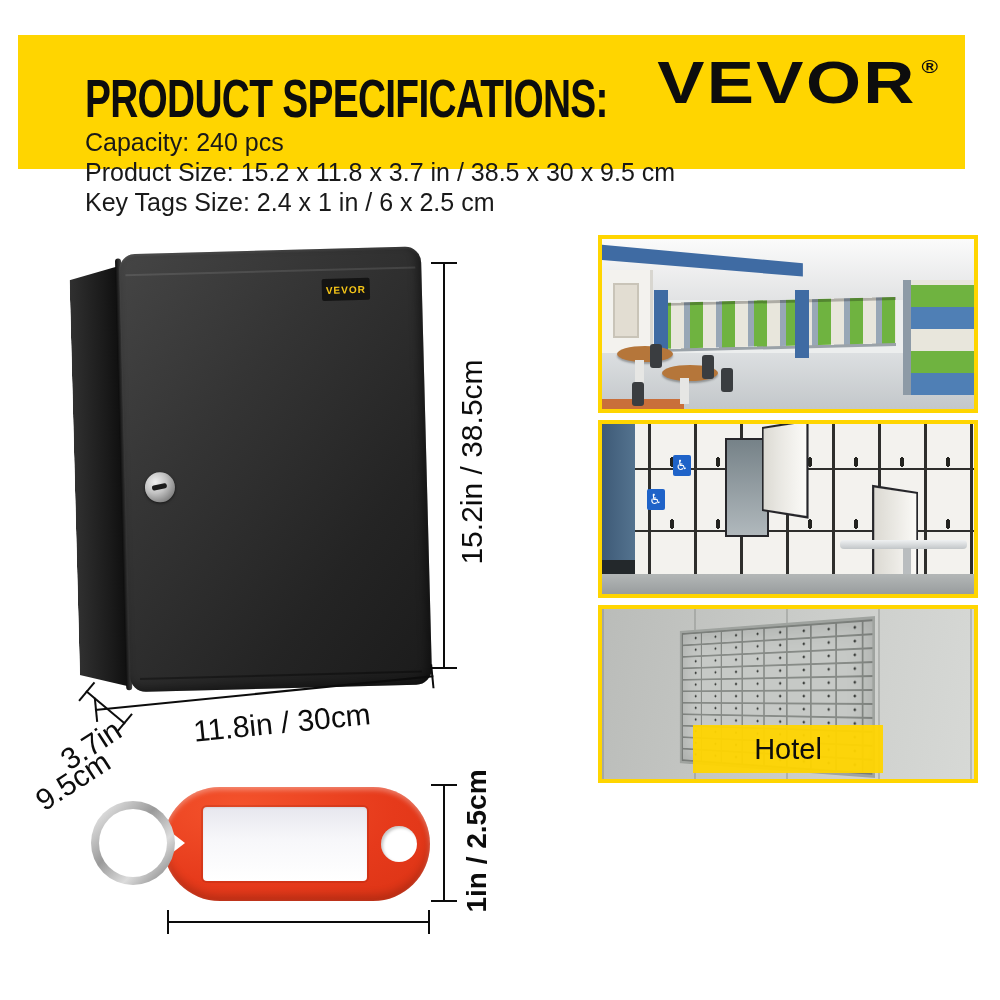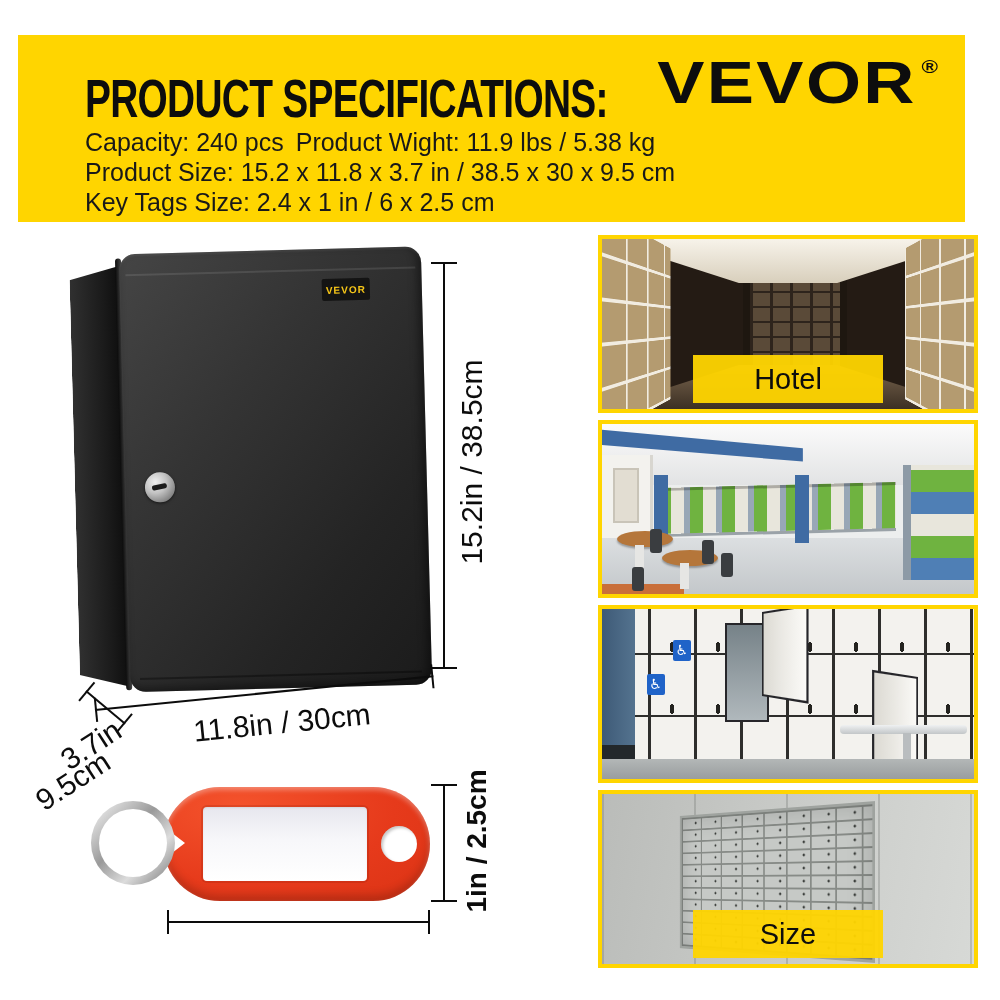--- a/index.html
+++ b/index.html
@@ -1,28 +1,28 @@
 <!DOCTYPE html>
 <html><head>
 <meta charset="utf-8">
 <style>
   html,body{margin:0;padding:0;background:#ffffff;}
   #stage{position:relative;width:1000px;height:1000px;background:#ffffff;overflow:hidden;
          font-family:"Liberation Sans","DejaVu Sans",sans-serif;color:#111;}
   .abs{position:absolute;}
 
   
-  .banner{left:18px;top:35px;width:947px;height:187px;background:#FFD500;}
+  .banner{left:18px;top:35px;width:947px;height:134px;background:#FFD500;}
   .banner-title{left:67px;top:36px;font-size:54px;font-weight:800;letter-spacing:-1px;
                 transform:scaleX(0.72);transform-origin:left top;white-space:nowrap;line-height:1;color:#0d0d0d;}
   .banner-logo{top:18px;right:27px;font-size:60px;font-weight:900;letter-spacing:2px;line-height:1;
                transform:scaleX(1.18);transform-origin:right top;white-space:nowrap;color:#0d0d0d;}
   .banner-logo .reg{font-size:19px;font-weight:700;position:relative;top:-30px;margin-left:4px;letter-spacing:0;}
   .banner-specs{left:67px;top:92px;font-size:25px;line-height:30px;color:#191919;white-space:nowrap;}
-  .spec-row{display:flex;gap:12px;}
+  .spec-row{display:flex;gap:36px;}
 
   
   .cabinet-group{left:78px;top:250px;width:356px;height:446px;transform:rotate(-1.5deg);transform-origin:60px 430px;}
   .cab-side{left:2px;top:16px;width:48px;height:420px;background:linear-gradient(90deg,#303030,#1a1a1a 70%,#0f0f0f);
             clip-path:polygon(0 3%,100% 0,100% 100%,0 97%);}
   .cab-seam{left:48px;top:8px;width:6px;height:432px;border-radius:3px;background:linear-gradient(90deg,#0c0c0c,#454545);}
   .cab-front{left:52px;top:4px;width:302px;height:438px;border-radius:16px;
              background:linear-gradient(128deg,#454545 0%,#343434 35%,#242424 72%,#1b1b1b 100%);
              box-shadow:inset 0 2px 2px rgba(255,255,255,.07), inset -4px -4px 10px rgba(0,0,0,.45);}
   .cab-front::before{content:"";position:absolute;left:6px;right:6px;top:20px;height:2px;background:rgba(255,255,255,.10);}
@@ -139,21 +139,20 @@
 <div id="stage">
 
   <div class="abs banner">
     <div class="abs banner-title">PRODUCT SPECIFICATIONS:</div>
     <div class="abs banner-logo">
       <span>VEVOR</span><span class="reg">®</span>
     </div>
     <div class="abs banner-specs">
       <div class="spec-row">
         <span>Capacity: 240 pcs</span>
-        <span>Product Wight: 11.9 lbs / 5.38 kg</span>
       </div>
       <div>Product Size: 15.2 x 11.8 x 3.7 in / 38.5 x 30 x 9.5 cm</div>
       <div>Key Tags Size: 2.4 x 1 in / 6 x 2.5 cm</div>
     </div>
   </div>
 
   <div class="abs cabinet-group">
     <div class="abs cab-side"></div>
     <div class="abs cab-seam"></div>
     <div class="abs cab-front"></div>
@@ -180,30 +179,20 @@
   <div class="abs ring-outer"></div>
   <div class="abs ring-inner"></div>
 
   <div class="abs dim dim-v" style="left:443px;top:785px;height:116px;"></div>
   <div class="abs dim-label bold ctr" style="left:477px;top:841px;transform:translate(-50%,-50%) rotate(-90deg);">1in / 2.5cm</div>
 
   <div class="abs dim dim-h" style="left:167px;top:921px;width:263px;"></div>
 
   <div class="abs gallery">
 
-    <figure class="photo">
-      <div class="scene scene-hotel">
-        <div class="abs h-back"></div>
-        <div class="abs h-ceil"></div>
-        <div class="abs h-floor"></div>
-        <div class="abs h-wall h-wl"></div>
-        <div class="abs h-wall h-wr"></div>
-      </div>
-      <figcaption class="photo-label">Hotel</figcaption>
-    </figure>
 
     <figure class="photo">
       <div class="scene scene-company">
         <div class="abs c-ceil"></div>
         <div class="abs c-beam"></div>
         <div class="abs c-doorwall"></div>
         <div class="abs c-door"></div>
         <div class="abs c-floor"></div>
         <div class="abs c-strip"></div>
         <div class="abs c-lockers"></div>
@@ -235,17 +224,17 @@
         <div class="abs o-sign" style="left:19%;top:18%;">♿</div>
         <div class="abs o-sign" style="left:12%;top:38%;">♿</div>
       </div>
     </figure>
 
     <figure class="photo">
       <div class="scene scene-bank">
         <div class="abs b-seams"></div>
         <div class="abs b-wall"></div>
       </div>
-      <figcaption class="photo-label">Size</figcaption>
+      <figcaption class="photo-label">Hotel</figcaption>
     </figure>
 
   </div>
 </div>
 
 </body></html>

